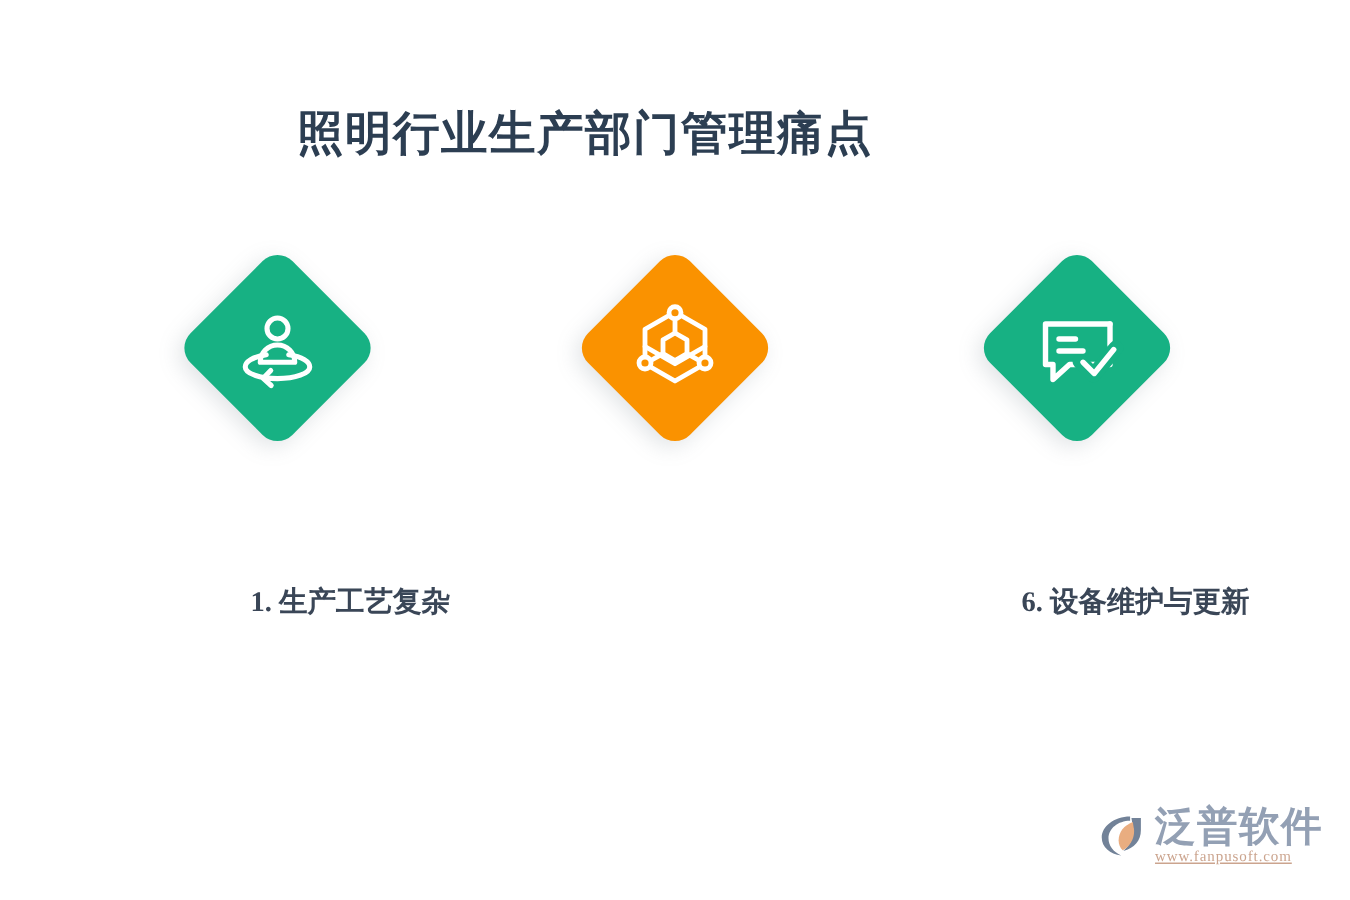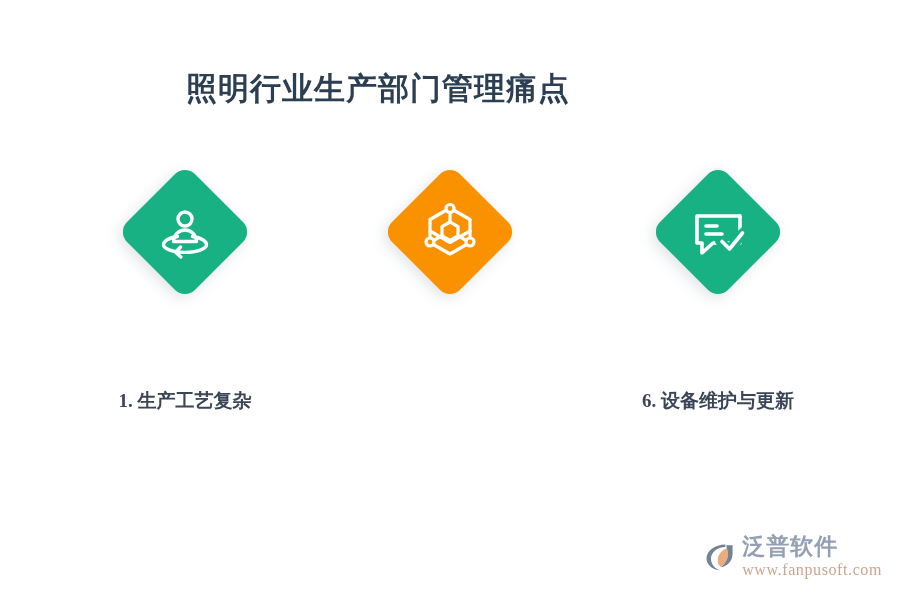--- a/index.html
+++ b/index.html
@@ -29,20 +29,21 @@
     top: 68px;
     left: 0;
     width: 756px;
     text-align: center;
     font-size: 31px;
     font-weight: bold;
     letter-spacing: 1px;
     color: #2c3e52;
     font-family: "Liberation Serif", "DejaVu Serif", serif;
     white-space: nowrap;
+    padding-left: 12px;
   }
 
   
   .cards {
     position: absolute;
     top: 160px;
     left: 0;
     width: 900px;
     height: 270px;
   }
@@ -91,21 +92,21 @@
     display: block;
   }
   .diamond-icon svg { display: block; width: 64px; height: 64px; }
 
   
   .caption {
     position: absolute;
     top: 228px;
     left: 0;
     width: 230px;
-    text-align: center;
+    text-align: right;
     font-size: 19px;
     font-weight: bold;
     color: #3a4657;
     font-family: "Liberation Serif", "DejaVu Serif", serif;
     white-space: nowrap;
   }
 
   
   .watermark {
     position: absolute;
@@ -122,33 +123,34 @@
     margin-right: 4px;
     flex: none;
   }
   .wm-mark svg { display: block; width: 36px; height: 36px; }
   .wm-text {
     display: flex;
     flex-direction: column;
     justify-content: center;
   }
   .wm-name {
-    font-size: 23px;
+    font-size: 27px;
     font-weight: bold;
     color: #8e9bb0;
     line-height: 1.05;
     letter-spacing: 1px;
     font-family: "Liberation Serif", "DejaVu Serif", serif;
   }
   .wm-url {
-    font-size: 16px;
+    font-size: 10px;
     color: #c9a089;
     letter-spacing: 0.6px;
     font-family: "Liberation Serif", "DejaVu Serif", serif;
     margin-top: 1px;
+    text-decoration: underline;
   }
 </style>
 </head>
 <body>
 
 <div class="page">
 
   <div class="title">照明行业生产部门管理痛点</div>
 
   <div class="cards">

